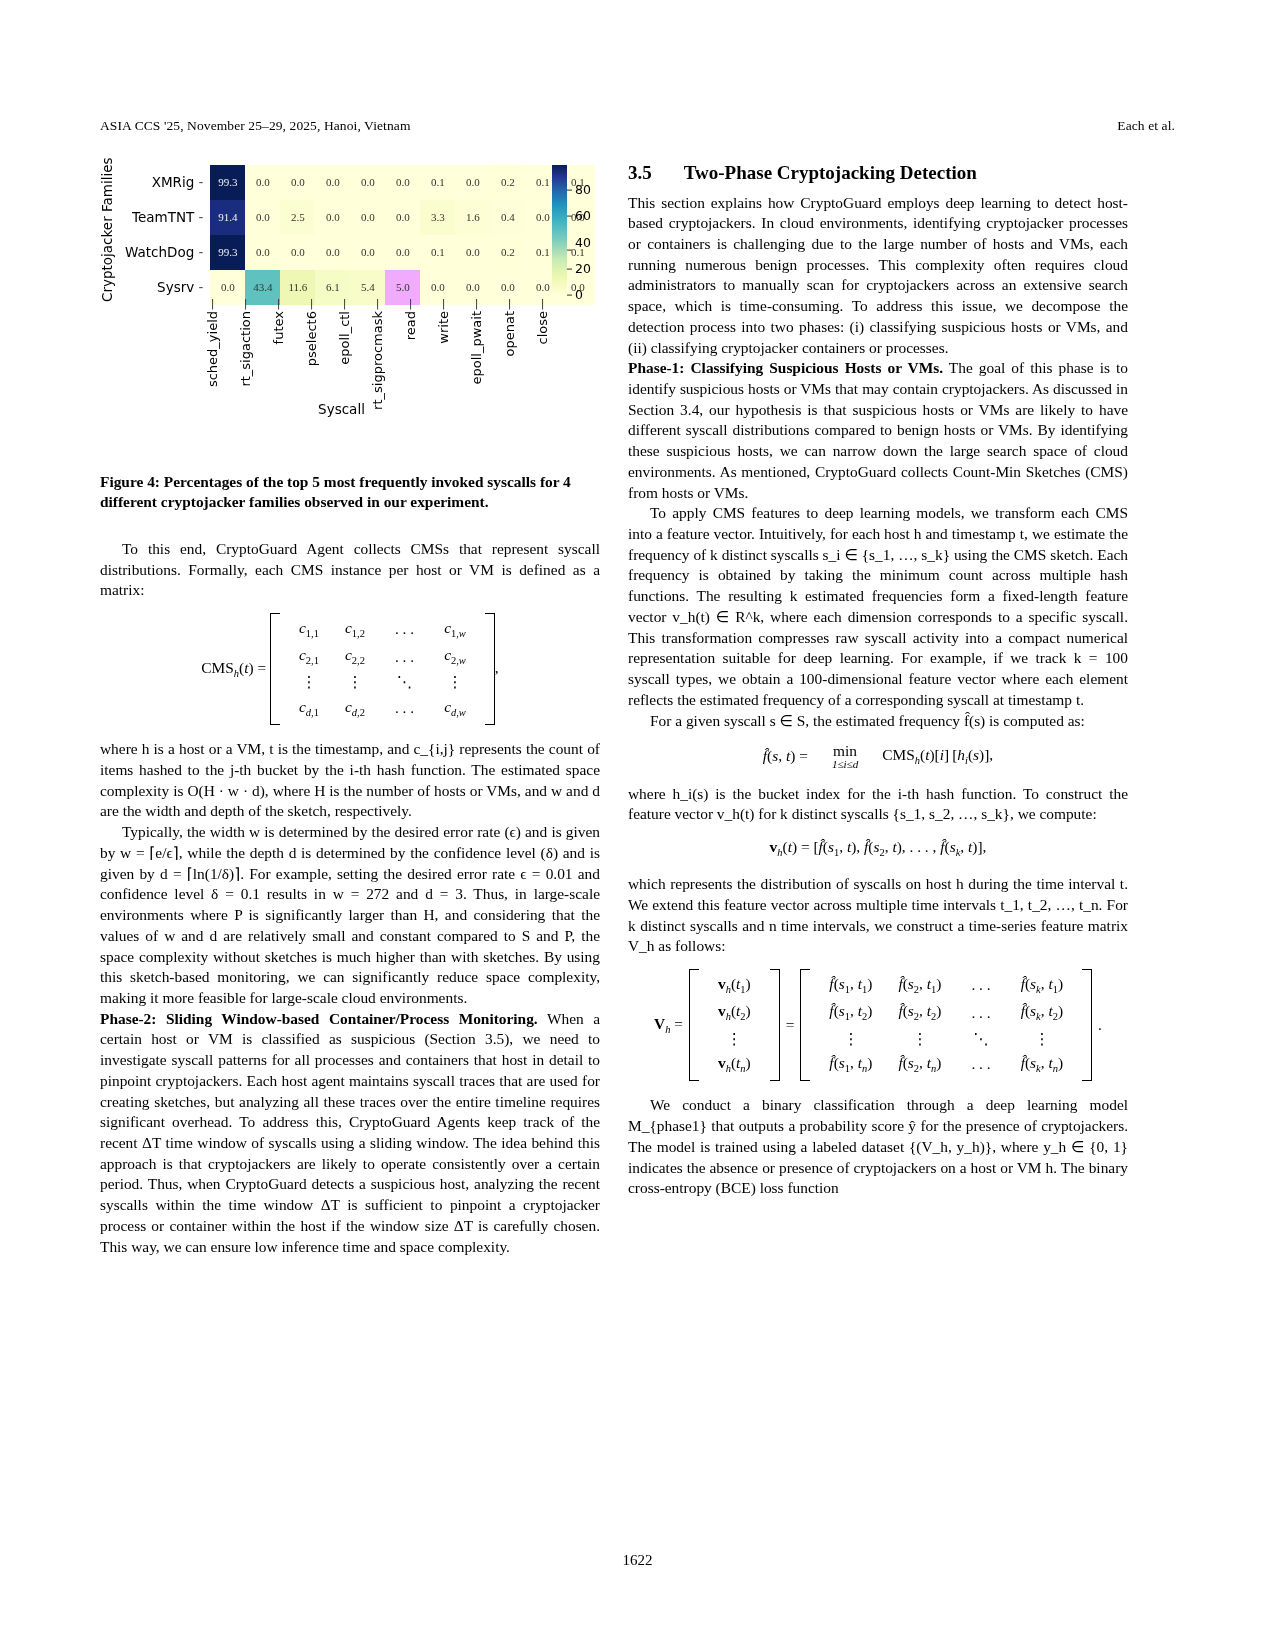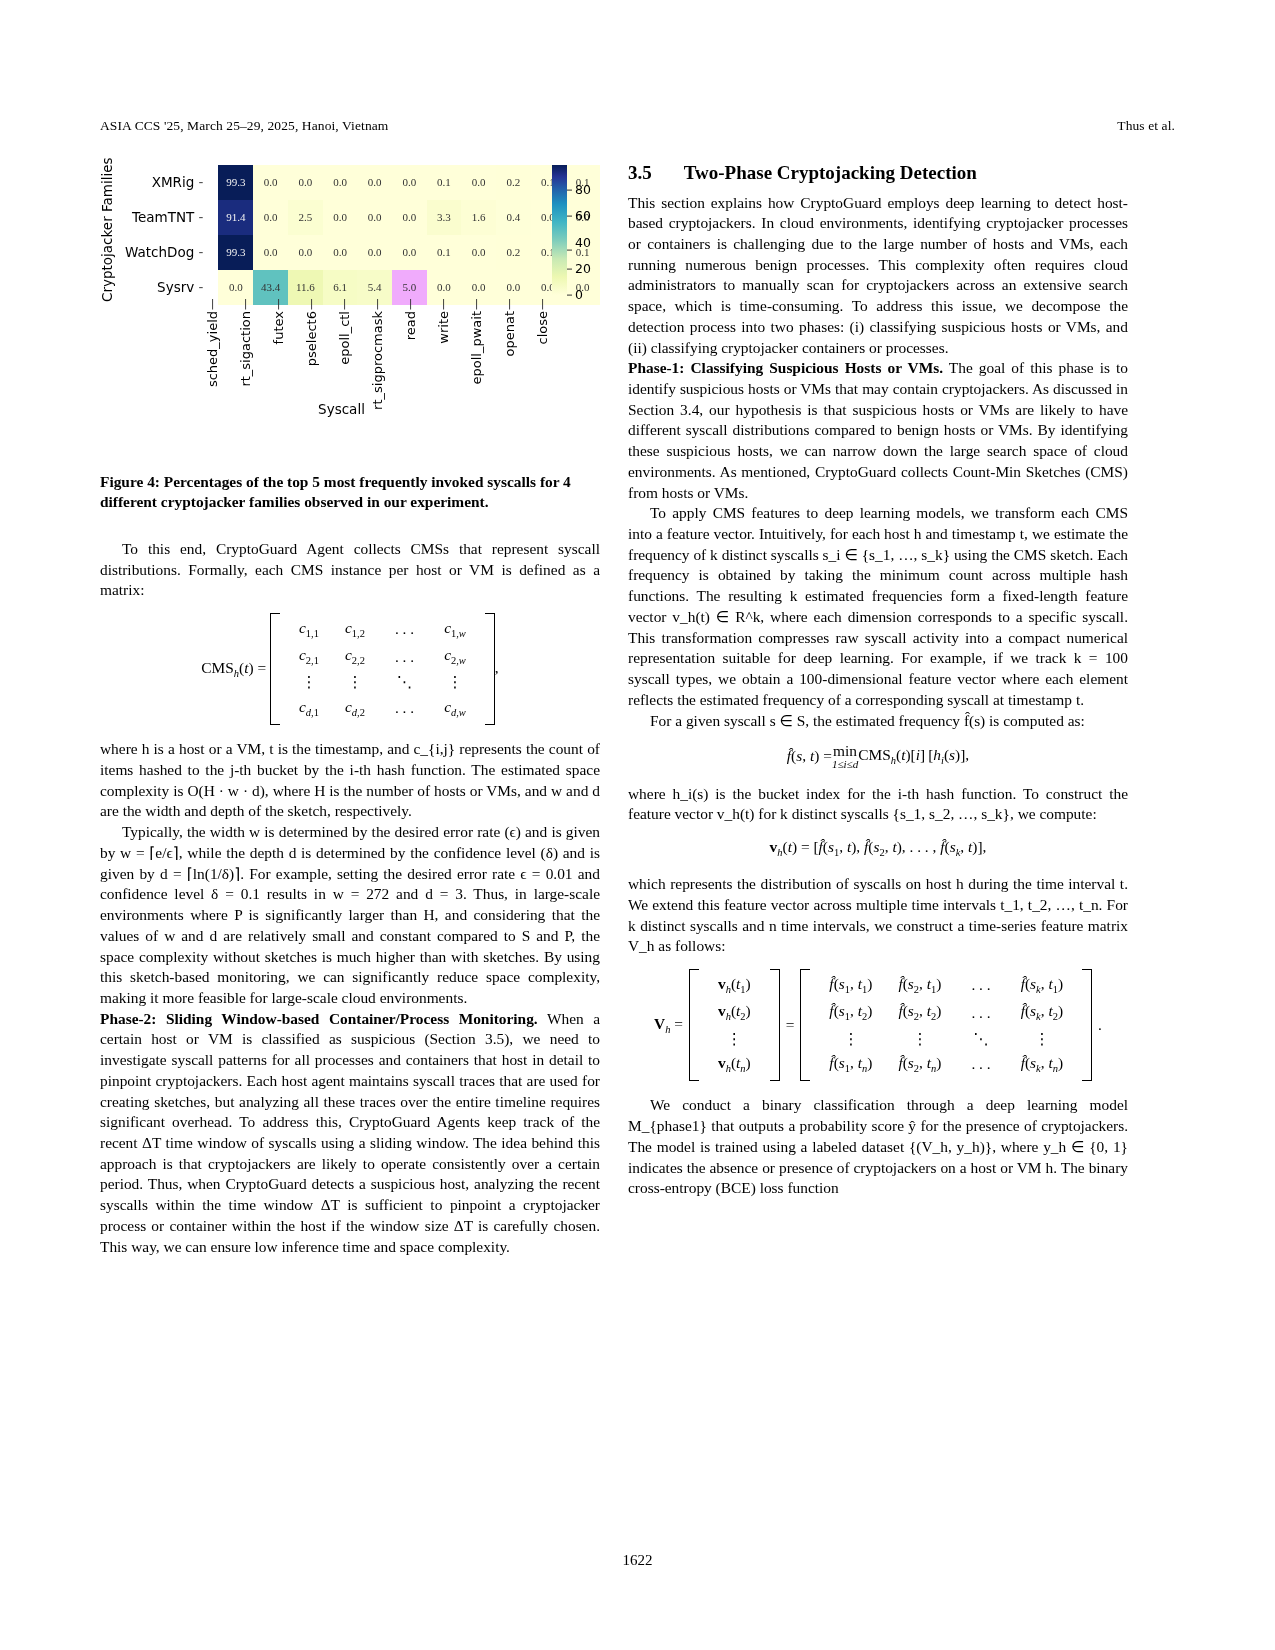--- a/index.html
+++ b/index.html
@@ -43,21 +43,21 @@
     position:absolute; left:-2px; top:0px; height:140px;
     writing-mode:vertical-rl; transform:rotate(180deg);
     font-family:"DejaVu Sans", sans-serif; font-size:13.5px;
     display:flex; align-items:center; justify-content:center;
     white-space:nowrap;
   }
   .hm-wrap { position:absolute; left:24px; top:5px; }
   table.heat { border-collapse:collapse; }
   table.heat td.rowlab {
     font-family:"DejaVu Sans", sans-serif; font-size:13.5px;
-    text-align:right; padding-right:15px; white-space:nowrap;
+    text-align:right; padding-right:7px; white-space:nowrap;
     vertical-align:middle; color:#000;
   }
   table.heat td.cell {
     width:33px; height:33px; text-align:center; vertical-align:middle;
     font-family:Liberation Serif, serif; font-size:11px;
     color:#333;
   }
   table.heat td.cell.dark { color:#f2f2f2; }
   .tick { color:#555; }
 
@@ -109,37 +109,37 @@
     display:inline-block; width:9px; align-self:stretch;
     border-top:1.4px solid #000; border-bottom:1.4px solid #000;
   }
   .brk.l { border-left:1.4px solid #000; }
   .brk.r { border-right:1.4px solid #000; }
   .mgrid { display:inline-grid; padding:3px 6px; justify-items:center; align-items:center; }
   .mgrid > span { padding:2px 13px; white-space:nowrap; }
   .vdots { letter-spacing:0; }
   .lead { display:inline-block; margin:0 4px; }
 
-  .eqrow { display:flex; align-items:center; justify-content:center; gap:0; }
+  .eqrow { display:flex; align-items:center; justify-content:center; gap:24px; }
   .stacked { display:inline-flex; flex-direction:column; align-items:center; line-height:1; }
   .stacked .small { font-size:.72em; font-style:italic; }
 
   .pagenum {
     position:absolute; left:0; top:1552px; width:1275px; text-align:center;
     font-size:15px;
   }
 </style>
 </head>
 <body>
 
 <div class="page">
 
   <div class="runhead">
-    <span>ASIA CCS '25, March 25–29, 2025, Hanoi, Vietnam</span>
-    <span>Thus et al.</span>
+    <span>ASIA CCS '25, November 25–29, 2025, Hanoi, Vietnam</span>
+    <span>Each et al.</span>
   </div>
 
   <div class="col col-left">
 
     <div class="figure">
       <div class="ylabel">Cryptojacker Families</div>
 
       <div class="hm-wrap">
         <table class="heat">
           <tbody id="heat-body">

